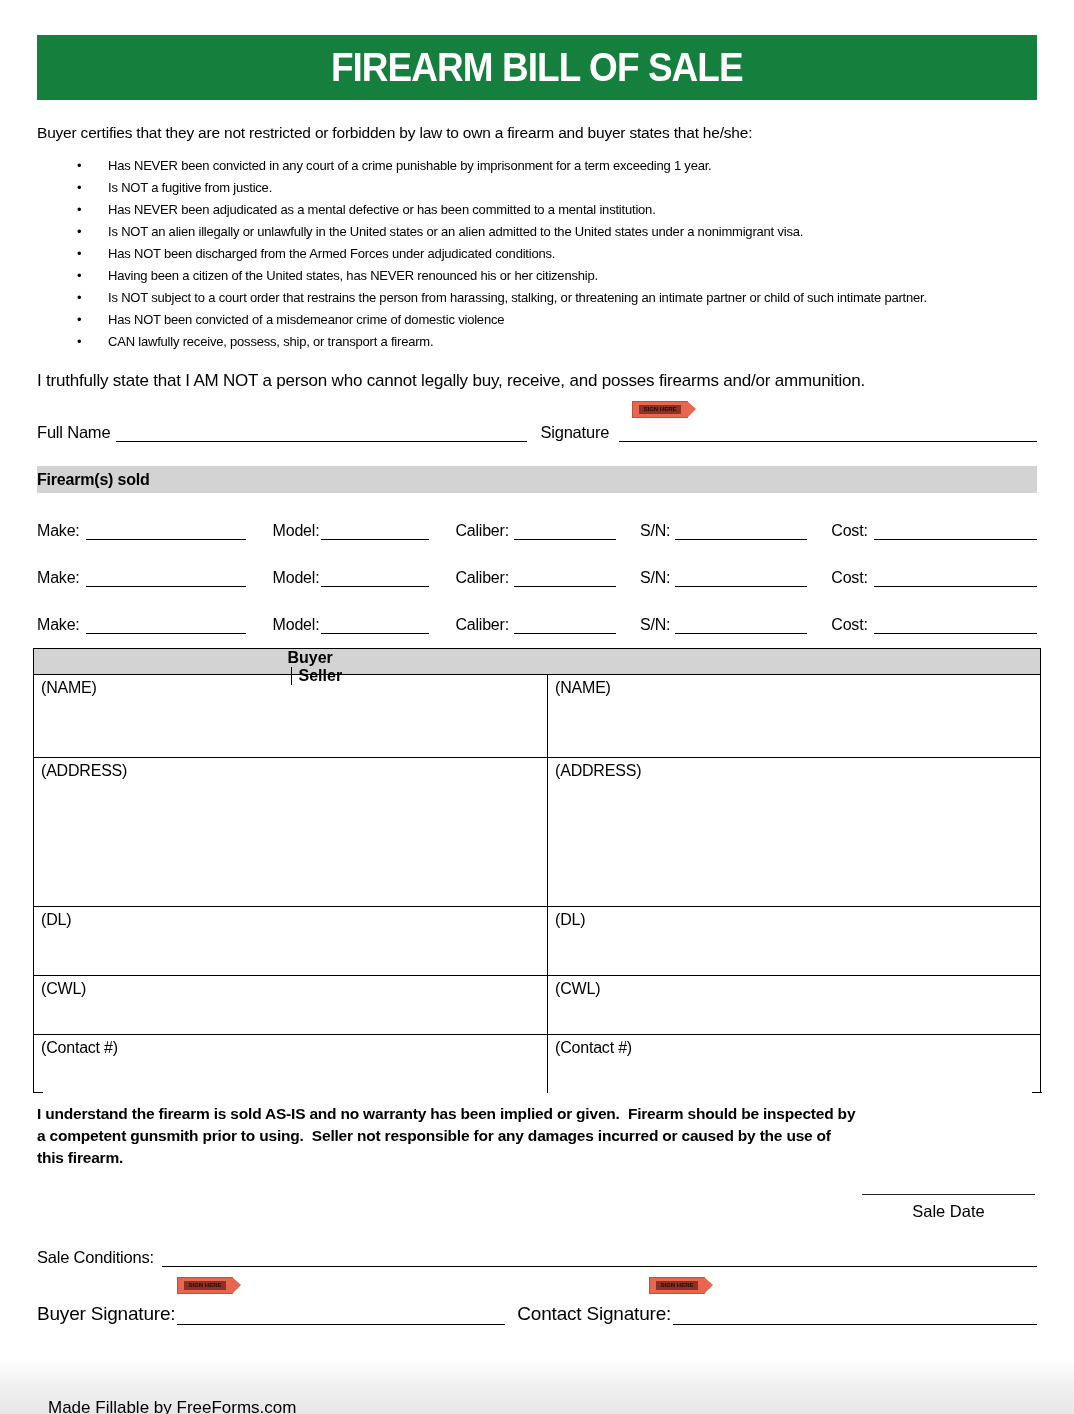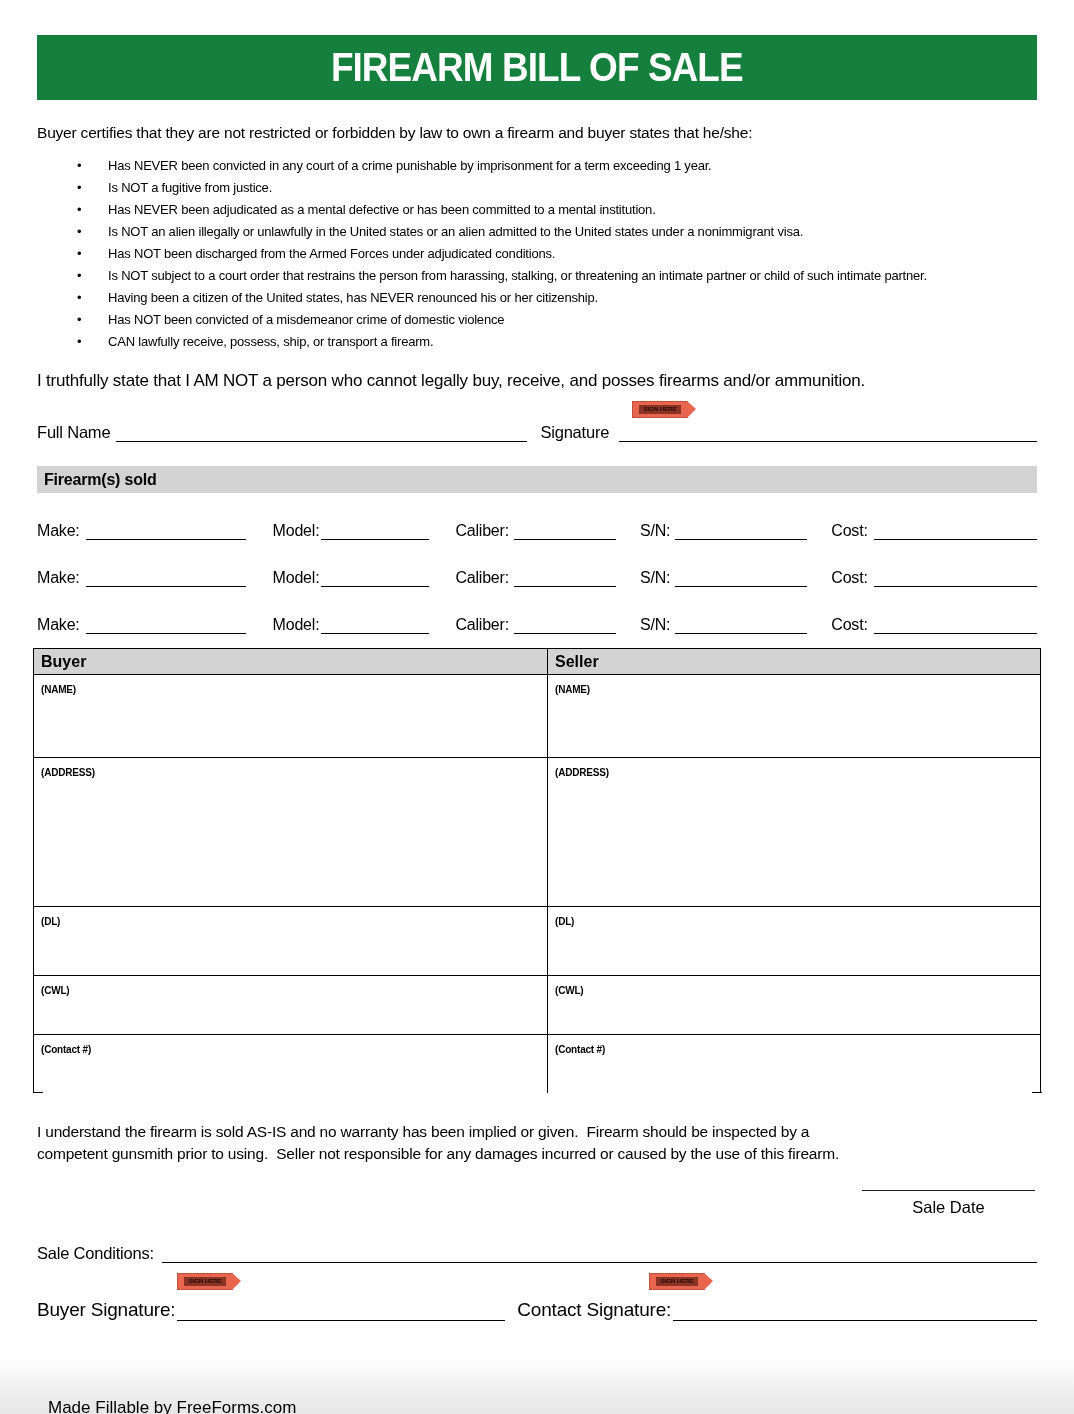--- a/index.html
+++ b/index.html
@@ -24,48 +24,48 @@
   .sign-tag::after { content:""; position:absolute; right:-9px; top:-1px; border-top:8px solid transparent; border-bottom:9px solid transparent; border-left:9px solid #e8654f; }
   .sign-tag .tag-text { display:block; margin:3px auto 0; width:42px; height:9px; background:#8a3325; color:#200a06; font-size:6px; font-weight:bold; line-height:9px; text-align:center; overflow:hidden; white-space:nowrap; }
 
   .blank { display:inline-block; border-bottom:1.4px solid #000; height:16px; }
 
   .name-sig-row { display:flex; align-items:flex-end; margin-top:2px; font-size:16.5px; letter-spacing:-0.2px; }
   .fn-line { width:411px; margin-left:6px; }
   .sig-label { margin-left:13px; }
   .sig-line { flex:1; margin-left:10px; }
 
-  .section-bar { margin-top:24px; height:27px; background:#d3d3d3; display:flex; align-items:center; padding-left:7px; font-weight:bold; font-size:16px; letter-spacing:-0.2px; }
+  .section-bar { margin-top:24px; height:27px; background:#d3d3d3; display:flex; align-items:center; font-weight:bold; font-size:16px; letter-spacing:-0.2px; }
 
   .firearm-row { display:flex; align-items:flex-end; margin-top:23px; font-size:16px; height:24px; letter-spacing:-0.2px; }
   .f-line { border-bottom:1.4px solid #000; height:15px; display:inline-block; }
   .w1 { width:160px; margin:0 27px 0 6px; }
   .w2 { width:108px; margin:0 26px 0 2px; }
   .w3 { width:102px; margin:0 24px 0 5px; }
   .w4 { width:132px; margin:0 24px 0 5px; }
   .w5 { flex:1; margin-left:6px; }
 
   .party-table { margin:14px -4px 0 -4px; border:1.5px solid #000; border-bottom:none; position:relative; }
-  .pt-header { display:flex; background:#d3d3d3; height:25px; align-items:center; font-weight:bold; font-size:16px; }
+  .pt-header { display:flex; background:#d3d3d3; height:25px; align-items:center; font-weight:bold; font-size:16px;flex-direction:column; }
   .pt-row { display:flex; border-top:1.5px solid #000; }
   .pt-left { width:51%; box-sizing:border-box; }
   .pt-right { width:49%; box-sizing:border-box; border-left:1.5px solid #000; }
   .pt-header .pt-left, .pt-header .pt-right { padding-left:7px; }
   .pt-header .pt-right { border-left:1.5px solid #000; height:100%; display:flex; align-items:center; }
   .pt-cell { padding:4px 0 0 7px; }
-  .cell-label { font-weight:bold; font-size:10px; letter-spacing:-0.2px; }
+  .cell-label { font-weight:normal; font-size:16px; letter-spacing:-0.2px; }
   .h-name .pt-left, .h-name .pt-right { height:82px; }
   .h-addr .pt-left, .h-addr .pt-right { height:148px; }
   .h-dl .pt-left, .h-dl .pt-right { height:68px; }
   .h-cwl .pt-left, .h-cwl .pt-right { height:58px; }
   .h-contact .pt-left, .h-contact .pt-right { height:58px; }
   .corner-bl { position:absolute; left:-1.5px; bottom:0; width:10px; height:5px; border-bottom:1.5px solid #000; }
   .corner-br { position:absolute; right:-1.5px; bottom:0; width:10px; height:5px; border-bottom:1.5px solid #000; }
 
-  .as-is { margin-top:28px; font-size:15.5px; letter-spacing:-0.2px; max-width:822px; line-height:1.42; white-space:pre-wrap; }
+  .as-is { margin-top:10px; font-size:15.5px; letter-spacing:-0.2px; max-width:822px; line-height:1.42; white-space:pre-wrap;font-weight:bold; }
 
   .sale-date-block { margin:12px 2px 0 auto; width:173px; text-align:center; font-size:16.5px; }
   .sale-date-line { border-bottom:1.6px solid #222; height:13px; }
   .sale-date-label { margin-top:7px; }
 
   .sale-cond-row { display:flex; align-items:flex-end; margin-top:27px; font-size:16.5px; letter-spacing:-0.2px; }
   .sc-line { flex:1; margin-left:8px; }
 
   .sign-row2 { display:flex; margin-top:10px; height:20px; }
   .tag-buyer { margin-left:140px; }
@@ -90,22 +90,22 @@
     </div>
 
     <div class="intro">Buyer certifies that they are not restricted or forbidden by law to own a firearm and buyer states that he/she:</div>
 
     <ul class="bullets">
       <li><span>Has </span><b>NEVER</b><span> been convicted in any court of a crime punishable by imprisonment for a term exceeding 1 year.</span></li>
       <li><span>Is </span><b>NOT</b><span> a fugitive from justice.</span></li>
       <li><span>Has </span><b>NEVER</b><span> been adjudicated as a mental defective or has been committed to a mental institution.</span></li>
       <li><span>Is </span><b>NOT</b><span> an alien illegally or unlawfully in the United states or an alien admitted to the United states under a nonimmigrant visa.</span></li>
       <li><span>Has </span><b>NOT</b><span> been discharged from the Armed Forces under adjudicated conditions.</span></li>
+      <li><span>Having been a citizen of the United states, has </span><b>NEVER</b><span> renounced his or her citizenship.</span></li>
       <li><span>Is </span><b>NOT</b><span> subject to a court order that restrains the person from harassing, stalking, or threatening an intimate partner or child of such intimate partner.</span></li>
-      <li><span>Having been a citizen of the United states, has </span><b>NEVER</b><span> renounced his or her citizenship.</span></li>
       <li><span>Has </span><b>NOT</b><span> been convicted of a misdemeanor crime of domestic violence</span></li>
       <li><span></span><b>CAN</b><span> lawfully receive, possess, ship, or transport a firearm.</span></li>
     </ul>
 
     <div class="statement">I truthfully state that I AM NOT a person who cannot legally buy, receive, and posses firearms and/or ammunition.</div>
 
     <div class="sign-row1">
       <span class="sign-tag"><span class="tag-text">SIGN HERE</span></span>
     </div>
 

